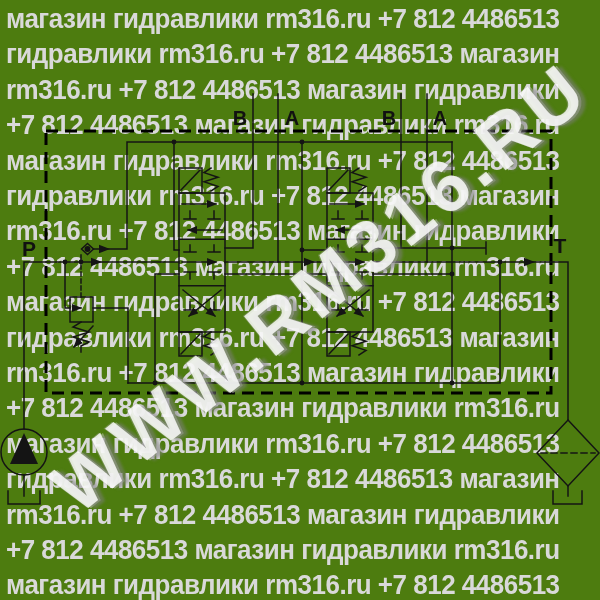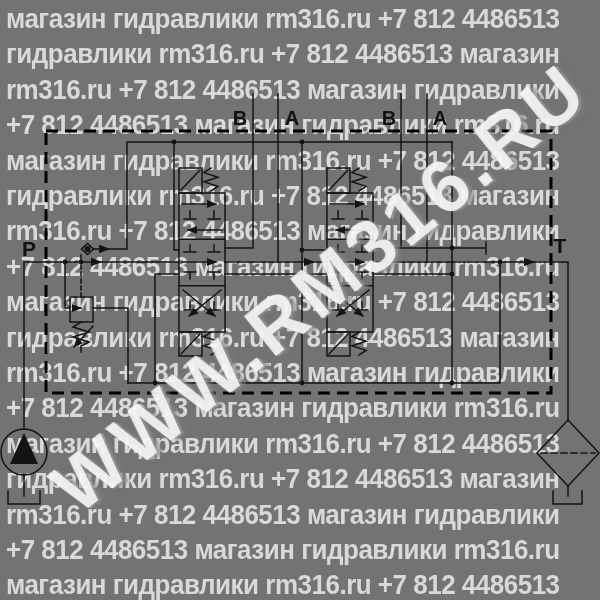--- a/index.html
+++ b/index.html
@@ -1,17 +1,17 @@
 <!DOCTYPE html>
 <html><head>
 <meta charset="utf-8">
 <style>
   html,body{margin:0;padding:0;background:#fff;}
   .stage{
-    position:relative;width:600px;height:600px;overflow:hidden;background:#737373;
+    position:relative;width:600px;height:600px;overflow:hidden;background:#4d7c0f;
     font-family:"Liberation Sans",sans-serif;
   }
   .wm-rows{position:absolute;left:0;top:0;width:600px;height:600px;z-index:0;pointer-events:none;}
   .wm-row{
     position:absolute;left:6px;white-space:nowrap;
     font:bold 26px "Liberation Sans",sans-serif;letter-spacing:-0.5px;
     transform:scale(1.0,1.08);transform-origin:left top;
   }
   svg.schematic{position:absolute;left:0;top:0;z-index:1;}
   .net{stroke:#141414;stroke-width:1.5;fill:none;stroke-linecap:square;}

